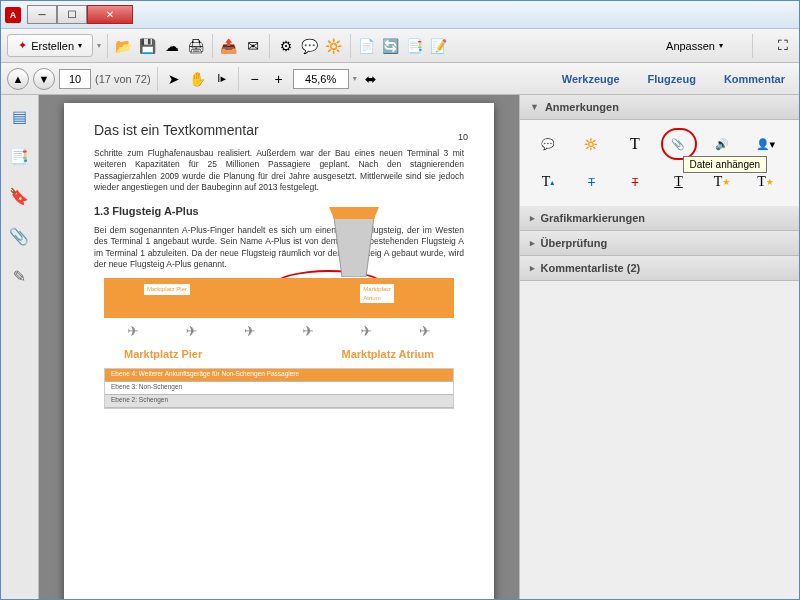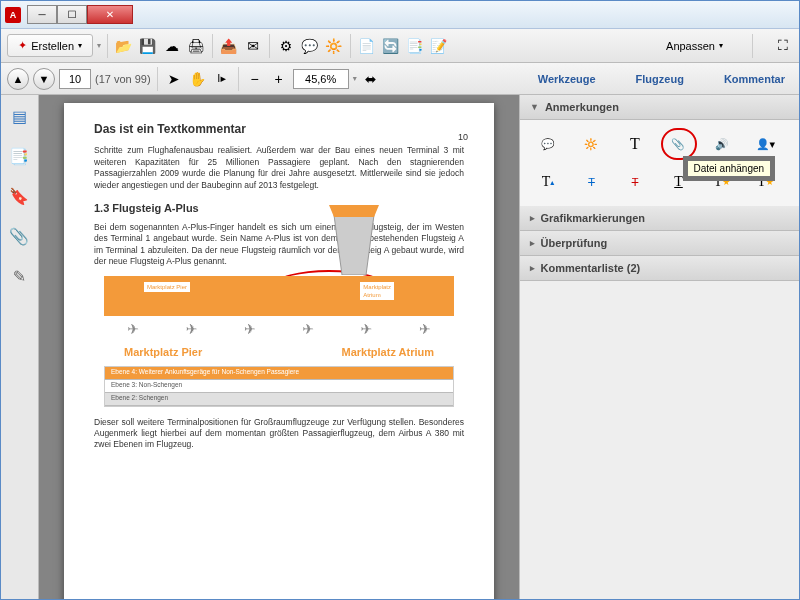--- a/index.html
+++ b/index.html
@@ -13,29 +13,29 @@
 .toolbar1{height:34px;background:linear-gradient(#f5f5f5,#e5e5e5);border-bottom:1px solid #bbb;display:flex;align-items:center;padding:0 6px;gap:4px}
 .btn{padding:4px 8px;border:1px solid transparent;border-radius:3px;cursor:pointer;display:flex;align-items:center;gap:4px;background:transparent}
 .erstellen{border:1px solid #bbb;background:linear-gradient(#fdfdfd,#eee);padding:4px 10px}
 .tb-icon{width:20px;height:20px;display:flex;align-items:center;justify-content:center;font-size:14px}
 .sep{width:1px;height:24px;background:#ccc;margin:0 2px}
 .toolbar2{height:32px;background:linear-gradient(#f5f5f5,#e5e5e5);border-bottom:1px solid #bbb;display:flex;align-items:center;padding:0 6px;gap:4px}
 .nav-btn{width:22px;height:22px;border:1px solid #999;border-radius:11px;background:linear-gradient(#fff,#ddd);display:flex;align-items:center;justify-content:center;cursor:pointer}
 .page-input{width:32px;height:20px;border:1px solid #999;text-align:center;background:#fff}
 .page-count{color:#555}
 .zoom-input{width:56px;height:20px;border:1px solid #999;text-align:center;background:#fff}
-.topright-tabs{margin-left:auto;display:flex;gap:24px}
+.topright-tabs{margin-left:auto;display:flex;gap:12px}
 .topright-tabs span{color:#2a5a9e;font-weight:600;cursor:pointer;padding:6px 8px}
 .main{display:flex;height:505px}
 .leftbar{width:38px;background:#e8e8e8;border-right:1px solid #bbb;display:flex;flex-direction:column;align-items:center;padding-top:10px;gap:18px}
 .leftbar .lb-icon{width:22px;height:22px;color:#666;cursor:pointer;display:flex;align-items:center;justify-content:center;font-size:16px}
 .leftbar .lb-icon.active{color:#3a7ac0}
 .docarea{flex:1;background:#848484;overflow:hidden;position:relative;display:flex;justify-content:center;padding-top:8px}
 .page{width:430px;height:560px;background:#fff;box-shadow:0 2px 8px rgba(0,0,0,.5);padding:18px 30px;position:relative;font-size:9px;color:#333;line-height:1.35}
-.page .comment-label{font-weight:bold;margin-bottom:8px;font-size:12px}
+.page .comment-label{font-weight:normal;margin-bottom:8px;font-size:14px}
 .page .pnum{position:absolute;top:28px;right:26px;font-size:9px}
 .page .para{font-size:8.5px;margin-bottom:6px;text-align:justify}
 .page h3{font-size:11px;font-weight:bold;margin:10px 0 6px}
 .page .red-circle{position:absolute;width:110px;height:30px;border:2.5px solid #d00;border-radius:50%;left:210px;top:167px}
 .page .pin{position:absolute;left:247px;top:175px;color:#24d;font-size:12px}
 .page .note{position:absolute;left:268px;top:176px;color:#fa0;font-size:11px}
 .diagram{margin-top:8px;width:100%}
 .diagram .top-band{height:40px;background:#f39a3a;position:relative;margin:0 10px}
 .diagram .planes{display:flex;justify-content:space-around;padding:4px 10px}
 .diagram .plane{font-size:14px;color:#888}
@@ -44,21 +44,21 @@
 .diagram .layer{height:13px;border-bottom:1px solid #bbb;font-size:6.5px;padding:1px 6px;color:#555}
 .diagram .layer:nth-child(1){background:#f39a3a;color:#fff}
 .diagram .layer:nth-child(3){background:#e0e0e0}
 .diagram .tower{position:absolute;right:80px;bottom:132px;width:60px;height:70px}
 .rightpanel{width:280px;background:#eee;border-left:1px solid #bbb;display:flex;flex-direction:column}
 .panel-head{background:linear-gradient(#e8e8e8,#d5d5d5);border-bottom:1px solid #bbb;padding:6px 10px;font-weight:bold;color:#444;cursor:pointer;display:flex;align-items:center;gap:6px}
 .panel-head .chev{font-size:9px;color:#666}
 .anno-tools{padding:12px 14px;display:grid;grid-template-columns:repeat(6,1fr);gap:10px;row-gap:14px;background:#f5f5f5}
 .anno-tool{width:28px;height:24px;display:flex;align-items:center;justify-content:center;cursor:pointer;border-radius:2px;position:relative}
 .anno-tool.circled{outline:2px solid #d00;outline-offset:2px;border-radius:12px}
-.tooltip{position:absolute;background:#ffffe1;border:5px solid #737373;padding:2px 6px;font-size:10px;white-space:nowrap;left:18px;top:24px;z-index:10}
+.tooltip{position:absolute;background:#ffffe1;border:1px solid #737373;padding:2px 6px;font-size:10px;white-space:nowrap;left:18px;top:24px;z-index:10}
 svg{display:block}
 </style>
 </head>
 <body>
 
 <div class="titlebar">
   <div class="app-icon">A</div>
   <div class="win-btns">
     <div class="win-btn">─</div>
     <div class="win-btn">☐</div>
@@ -97,21 +97,21 @@
       </span>
     <div class="sep"></div>
     <div class="tb-icon">⛶</div>
   </div>
 </div>
 
 <div class="toolbar2">
   <div class="nav-btn">▲</div>
   <div class="nav-btn">▼</div>
   <input class="page-input" value="10" style="">
-  <span class="page-count">(17 von 99)</span>
+  <span class="page-count">(17 von 72)</span>
   <div class="sep"></div>
   <div class="tb-icon">➤</div>
   <div class="tb-icon">✋</div>
   <div class="tb-icon" style="font-size:11px">I▸</div>
   <div class="sep"></div>
   <div class="tb-icon">−</div>
   <div class="tb-icon">+</div>
   <input class="zoom-input" value="45,6%" style="">
   <span style="font-size:8px;color:#888;cursor:pointer">▾</span>
   <div class="tb-icon">⬌</div>
@@ -161,21 +161,20 @@
         <div class="layers">
           <div class="layer">Ebene 4: Weiterer Ankunftsgeräge für Non-Schengen Passagiere</div>
           <div class="layer">Ebene 3: Non-Schengen</div>
           <div class="layer">Ebene 2: Schengen</div>
         </div>
         <svg class="tower" viewBox="0 0 60 70">
             <polygon points="10,10 50,10 42,70 18,70" fill="#ccc" stroke="#999"></polygon>
             <polygon points="5,0 55,0 50,12 10,12" fill="#f39a3a"></polygon>
           </svg>
       </div>
-      <div class="para" style="margin-top:10px">Dieser soll weitere Terminalpositionen für Großraumflugzeuge zur Verfügung stellen. Besonderes Augenmerk liegt hierbei auf dem momentan größten Passagierflugzeug, dem Airbus A 380 mit zwei Ebenen im Flugzeug.</div>
     </div>
   </div>
 
   <div class="rightpanel">
     <div class="panel-head">
         <span class="chev">▼</span>
         <span>Anmerkungen</span>
       </div>
     <div class="anno-tools">
       <div class="anno-tool" style="color:#fa0">💬</div>

